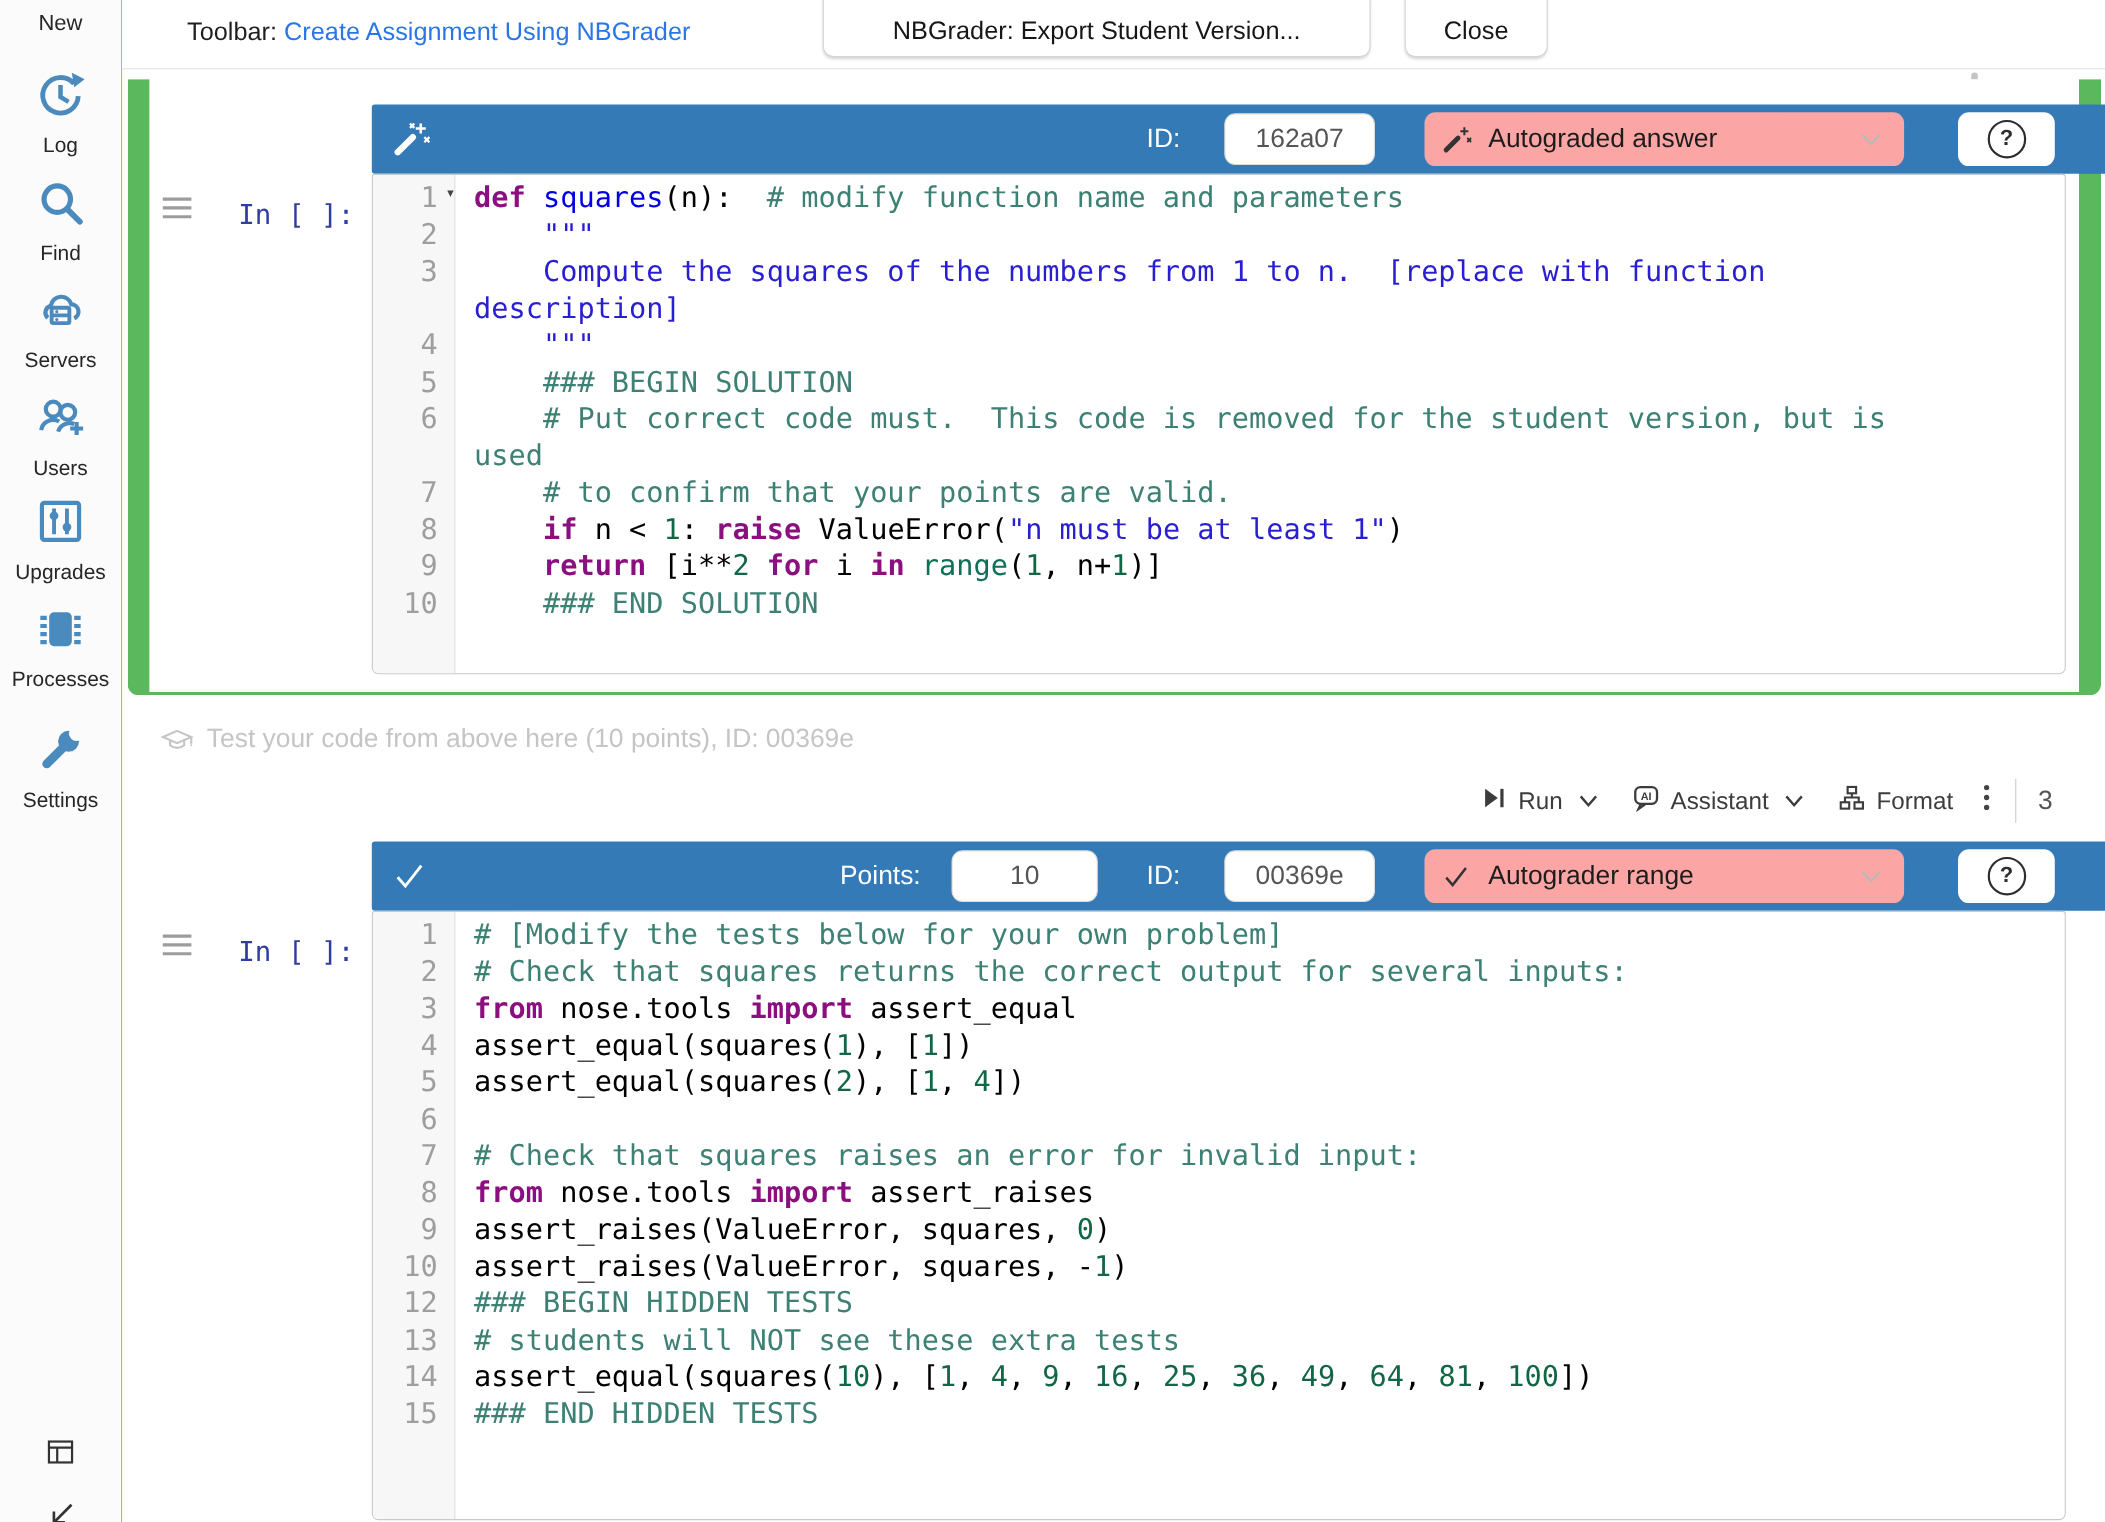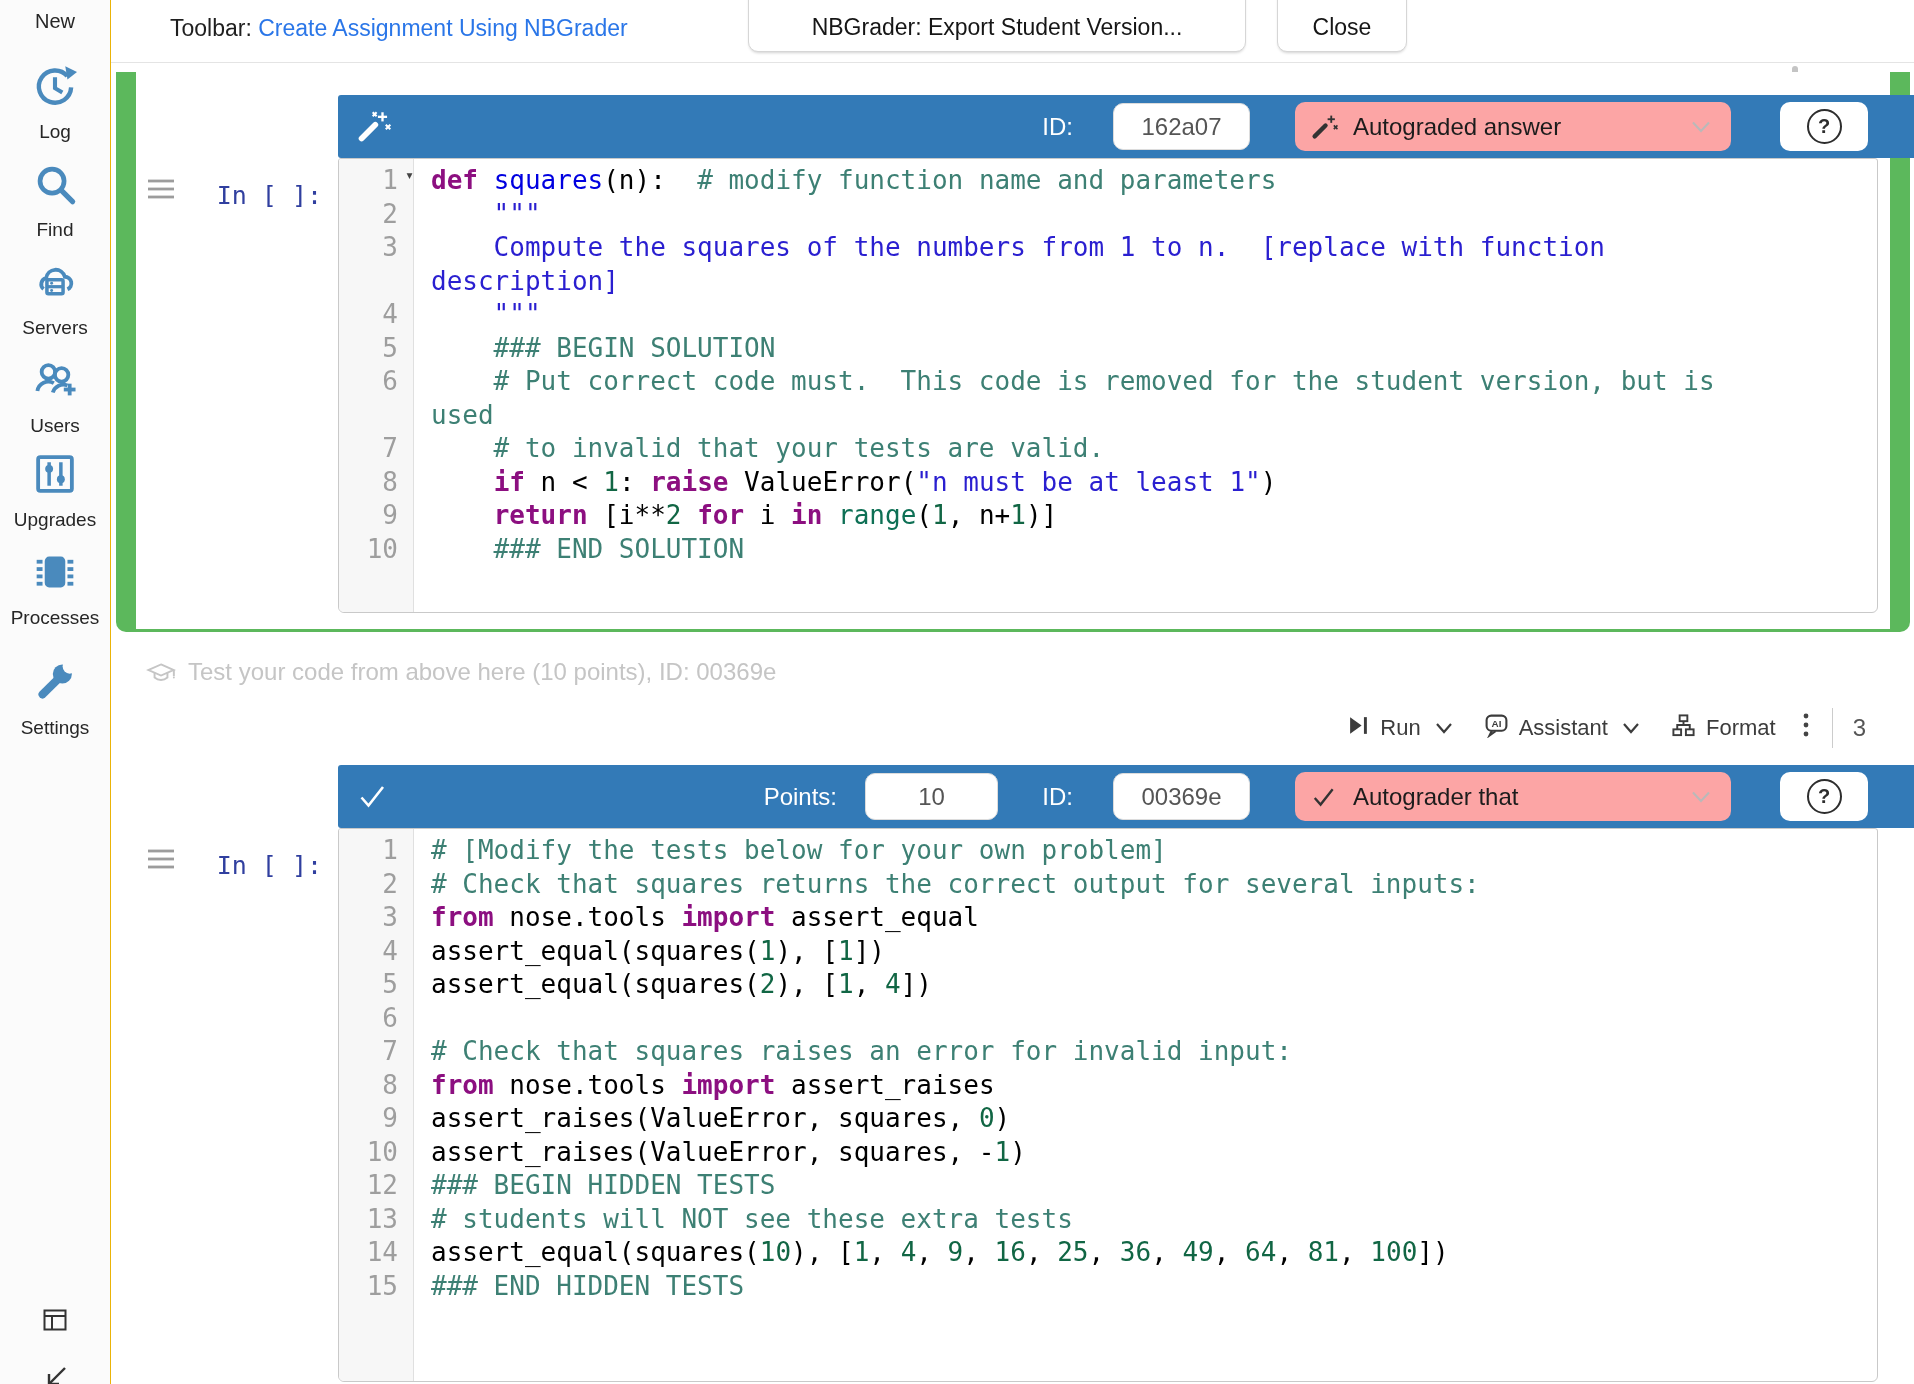--- a/index.html
+++ b/index.html
@@ -250,21 +250,21 @@
         <div class="code-row">
           <span class="ln">6</span>
           <div class="cline"><span class="tok-c">    # Put correct code must.  This code is removed for the student version, but is</span></div>
         </div>
         <div class="code-row">
           <span class="ln"></span>
           <div class="cline"><span class="tok-c">used</span></div>
         </div>
         <div class="code-row">
           <span class="ln">7</span>
-          <div class="cline"><span class="tok-c">    # to invalid that your tests are valid.</span></div>
+          <div class="cline"><span class="tok-c">    # to confirm that your points are valid.</span></div>
         </div>
         <div class="code-row">
           <span class="ln">8</span>
           <div class="cline"><span class="tok-p">    </span><span class="tok-k">if</span><span class="tok-p"> n &lt; </span><span class="tok-n">1</span><span class="tok-p">: </span><span class="tok-k">raise</span><span class="tok-p"> ValueError(</span><span class="tok-s">"n must be at least 1"</span><span class="tok-p">)</span></div>
         </div>
         <div class="code-row">
           <span class="ln">9</span>
           <div class="cline"><span class="tok-p">    </span><span class="tok-k">return</span><span class="tok-p"> [i**</span><span class="tok-n">2</span><span class="tok-p"> </span><span class="tok-k">for</span><span class="tok-p"> i </span><span class="tok-k">in</span><span class="tok-p"> </span><span class="tok-b">range</span><span class="tok-p">(</span><span class="tok-n">1</span><span class="tok-p">, n+</span><span class="tok-n">1</span><span class="tok-p">)]</span></div>
         </div>
         <div class="code-row">
@@ -338,21 +338,21 @@
       <path d="M4.5 15.5 l7 8 L26 5" stroke-width="2.6"></path>
     </svg></span>
     <span class="wlabel" style="left:400px;width:99px">Points:</span>
     <input class="nbinput" style="left: 527px; width: 133px;" value="10">
     <span class="wlabel" style="left:650px;width:85px">ID:</span>
     <input class="nbinput" style="left: 775px; width: 137px;" value="00369e">
     <div class="nbselect">
       <span class="sel-icon" style="top:13px"><svg width="25" height="25" viewBox="0 0 30 30" fill="none" stroke="currentColor">
         <path d="M4.5 15.5 l7 8 L26 5" stroke-width="2.8"></path>
       </svg></span>
-      <span class="sel-label">Autograder that</span>
+      <span class="sel-label">Autograder range</span>
       <span class="sel-chev"><svg width="20" height="14" viewBox="0 0 20 14" fill="none" stroke="currentColor">
         <polyline points="2,2.5 10,11 18,2.5" stroke-width="2"></polyline>
       </svg></span>
     </div>
     <div class="nbhelp">
       <span class="helpring">?</span>
     </div>
   </div>
 
   <span class="drag-handle" style="top:848px"><svg width="30" height="22" viewBox="0 0 30 22" stroke="currentColor">

